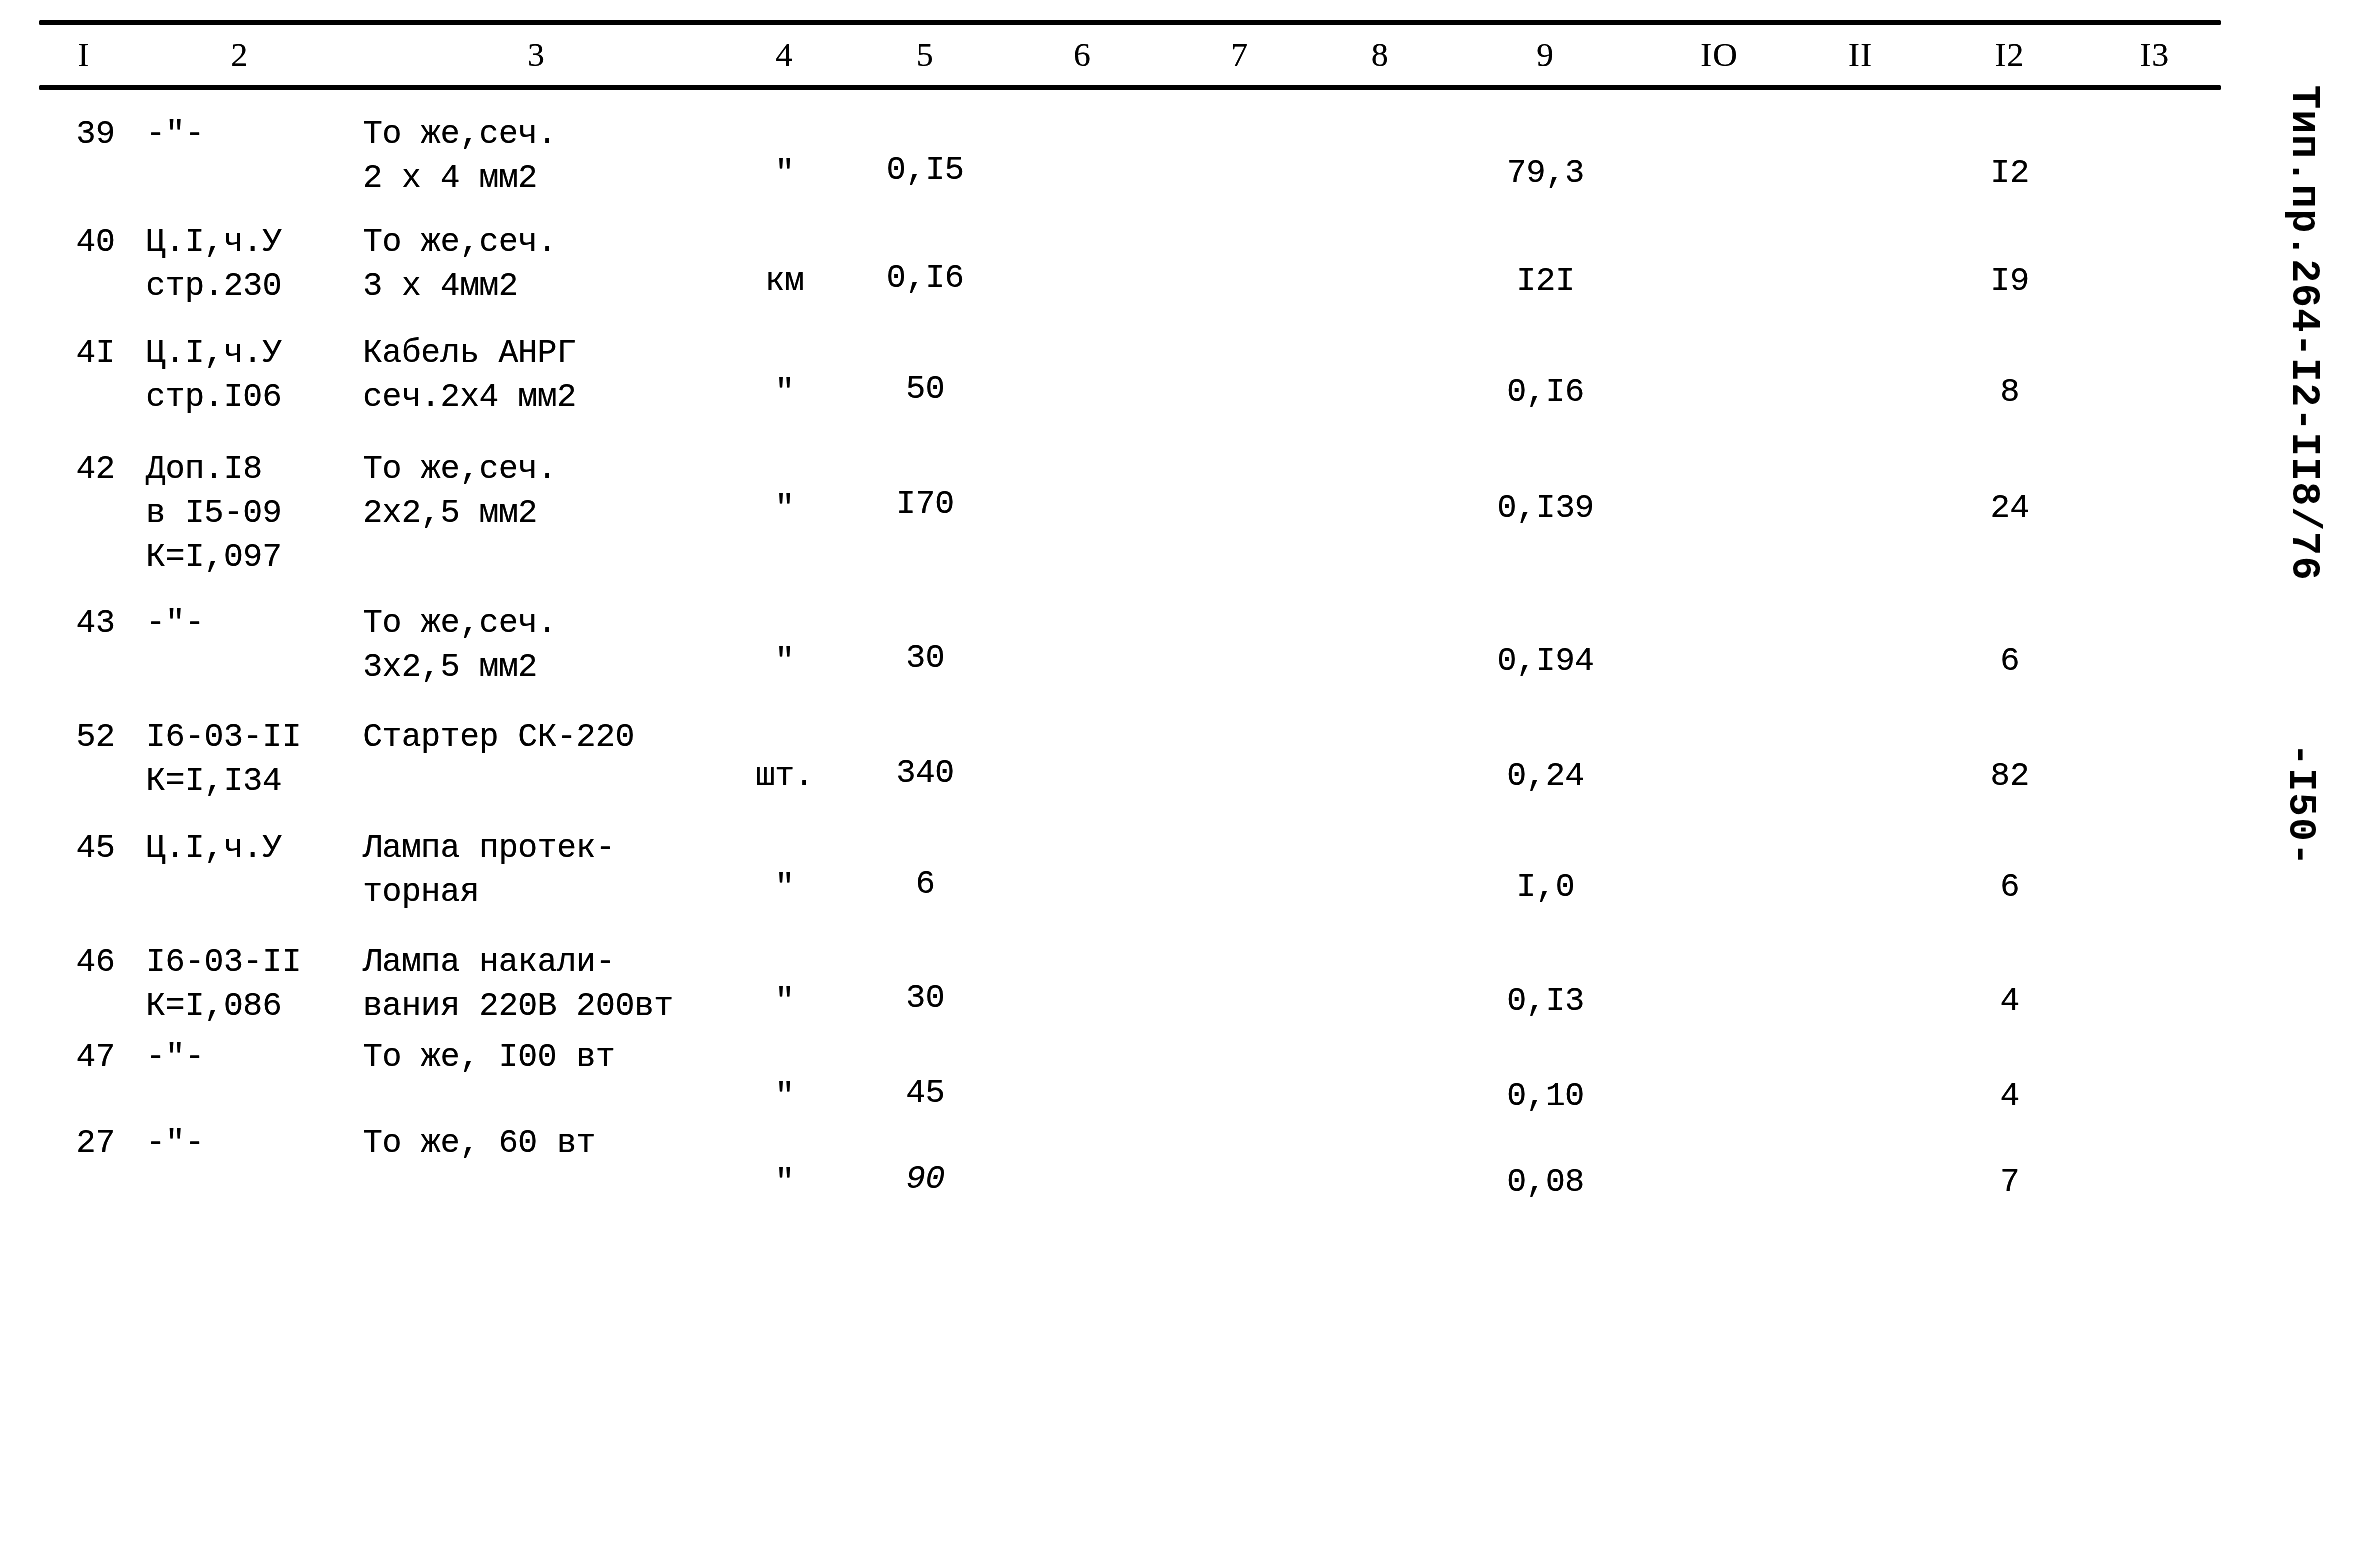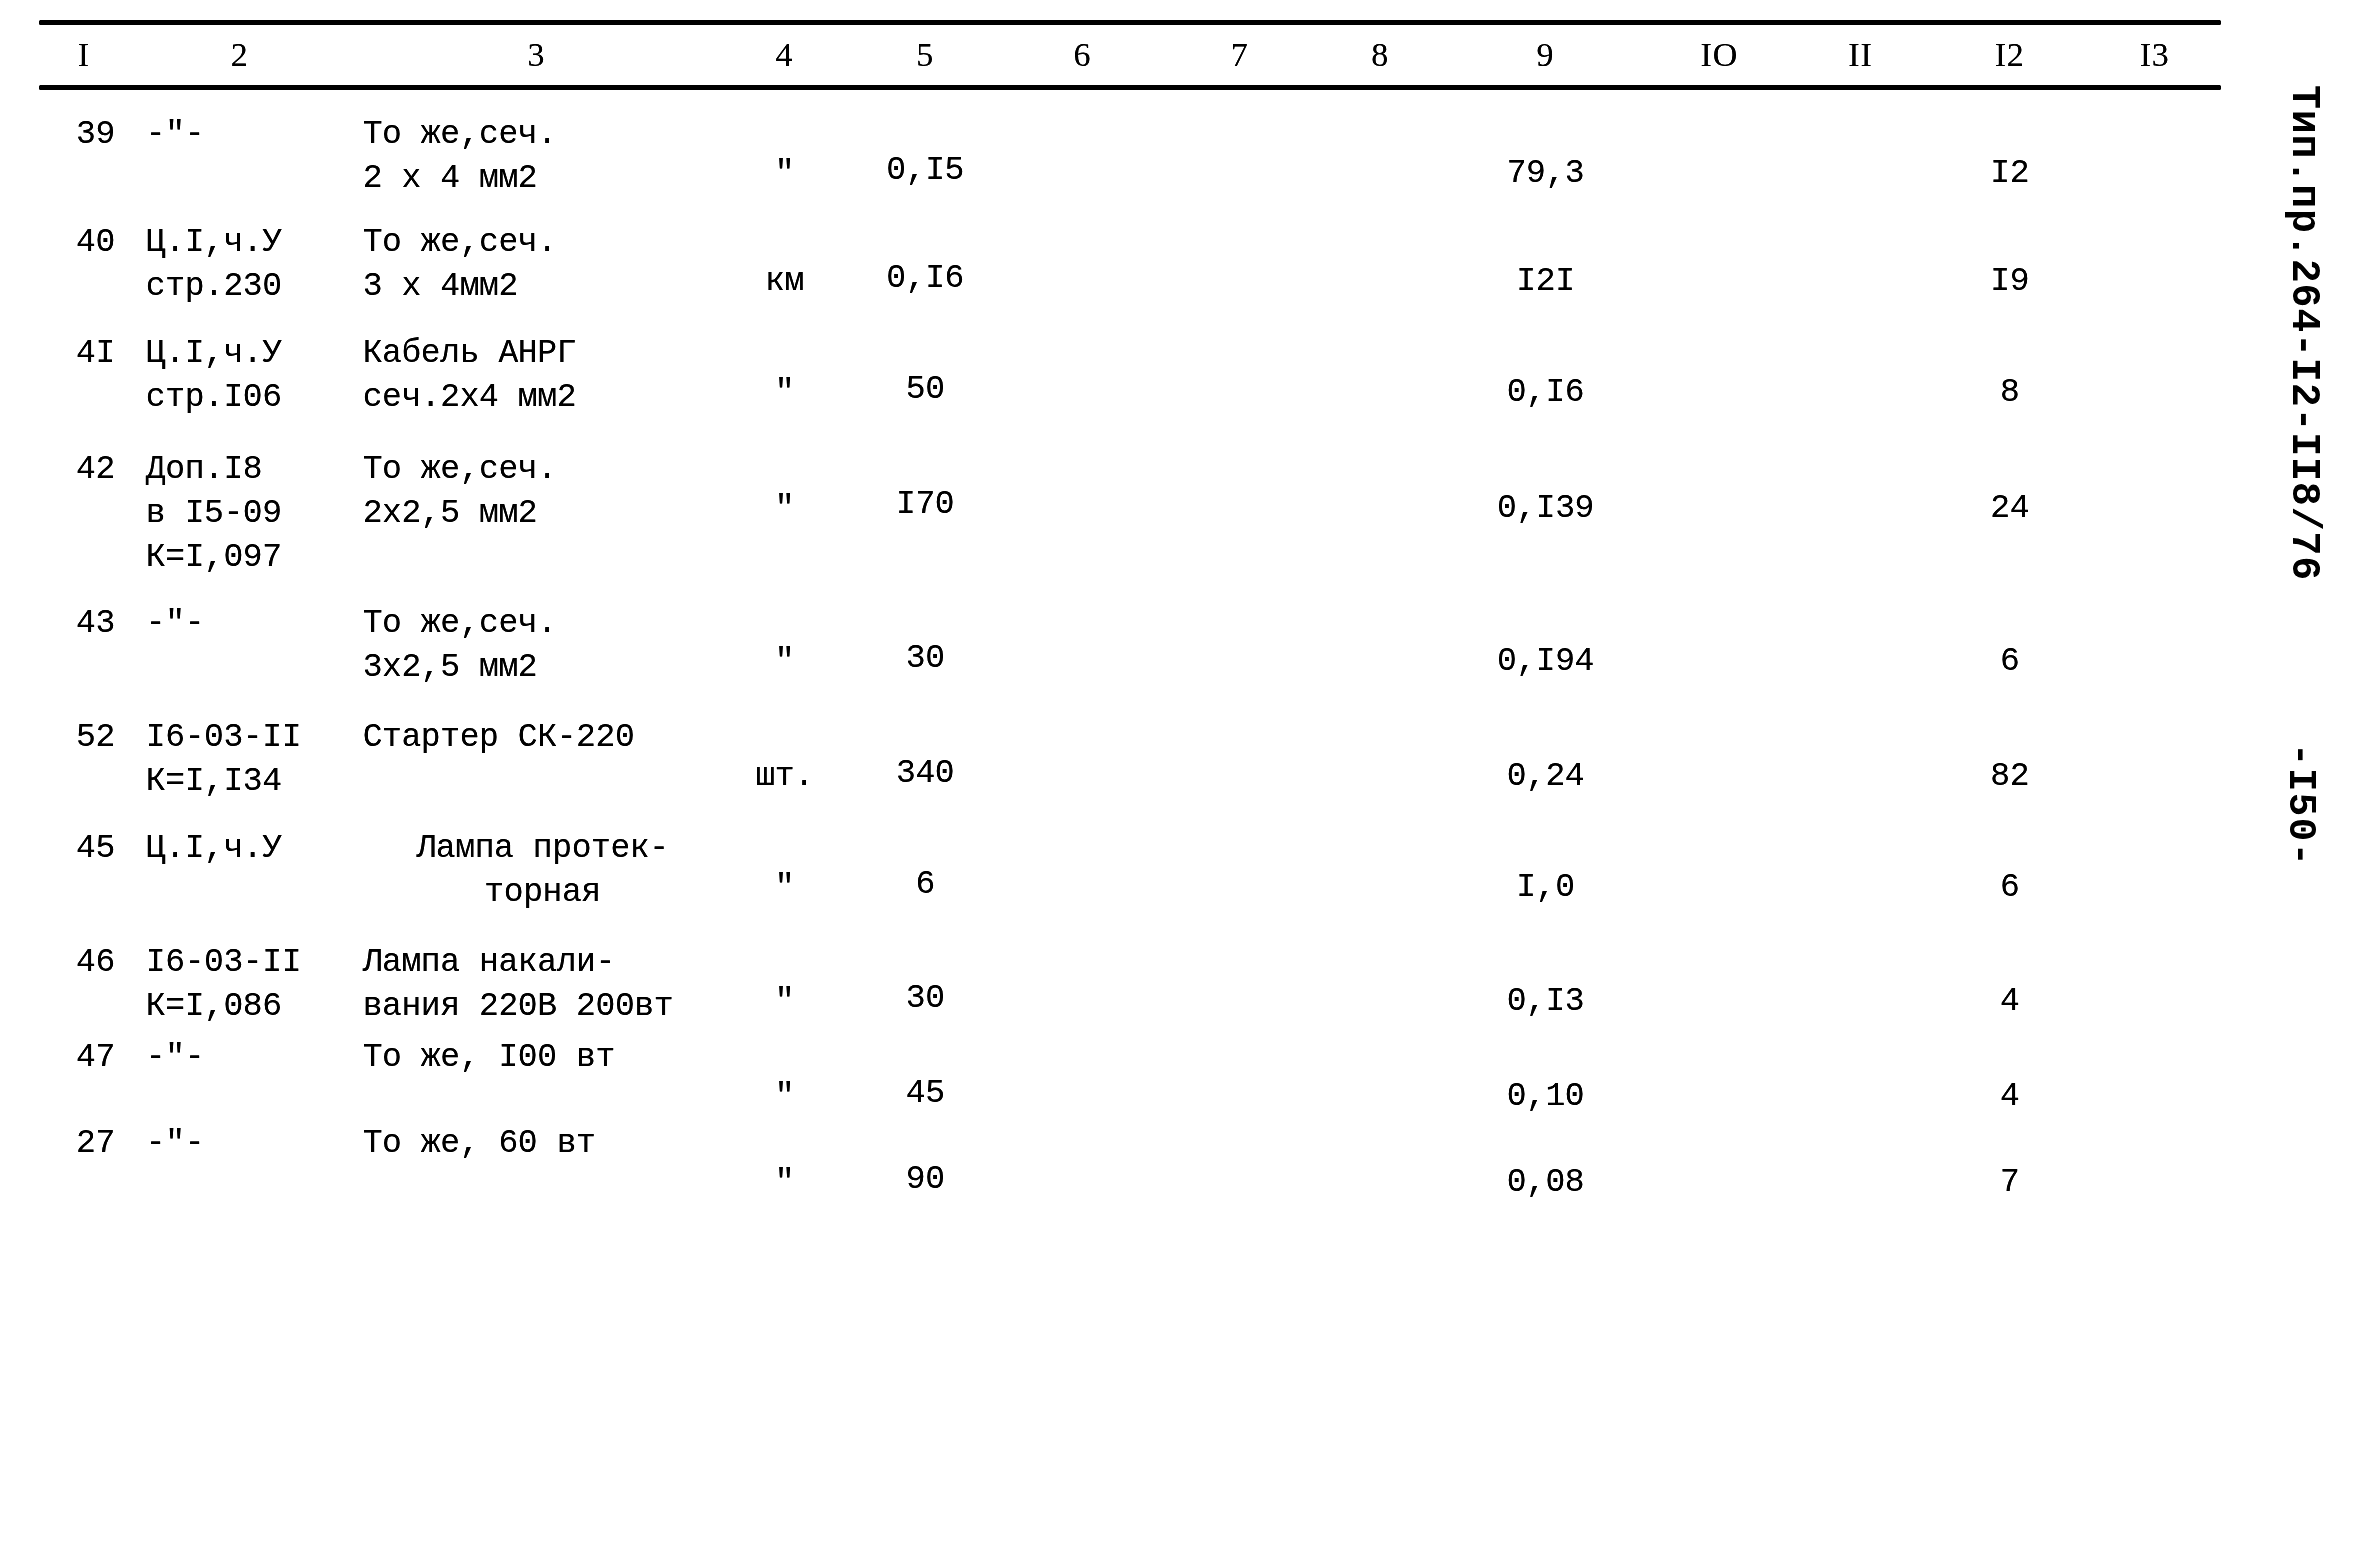--- a/index.html
+++ b/index.html
@@ -288,21 +288,21 @@
             <td class="bodyrow-cell val blank" style="padding-top: 26px;"></td>
             <td class="bodyrow-cell val" style="padding-top: 65px;">0,24</td>
             <td class="bodyrow-cell val blank" style="padding-top: 26px;"></td>
             <td class="bodyrow-cell val blank" style="padding-top: 26px;"></td>
             <td class="bodyrow-cell val" style="padding-top: 65px; font-family: Liberation Mono, monospace;">82</td>
             <td class="bodyrow-cell val blank" style="padding-top: 26px;"></td>
           </tr>
           <tr class="bodyrow">
             <td class="bodyrow-cell num" style="padding-top: 23px;">45</td>
             <td class="bodyrow-cell ref" style="padding-top: 23px;">Ц.I,ч.У</td>
-            <td class="bodyrow-cell desc" style="padding-top: 23px; text-align: center;">Лампа протек-
+            <td class="bodyrow-cell desc" style="padding-top: 23px;">Лампа протек-
 торная</td>
             <td class="bodyrow-cell unit" style="padding-top: 62px;">"</td>
             <td class="bodyrow-cell val" style="padding-top: 59px;">6</td>
             <td class="bodyrow-cell val blank" style="padding-top: 23px;"></td>
             <td class="bodyrow-cell val blank" style="padding-top: 23px;"></td>
             <td class="bodyrow-cell val blank" style="padding-top: 23px;"></td>
             <td class="bodyrow-cell val" style="padding-top: 62px;">I,0</td>
             <td class="bodyrow-cell val blank" style="padding-top: 23px;"></td>
             <td class="bodyrow-cell val blank" style="padding-top: 23px;"></td>
             <td class="bodyrow-cell val" style="padding-top: 62px;">6</td>
@@ -338,21 +338,21 @@
             <td class="bodyrow-cell val blank" style="padding-top: 7.7px;"></td>
             <td class="bodyrow-cell val blank" style="padding-top: 7.7px;"></td>
             <td class="bodyrow-cell val" style="padding-top: 46px;">4</td>
             <td class="bodyrow-cell val blank" style="padding-top: 7.7px;"></td>
           </tr>
           <tr class="bodyrow">
             <td class="bodyrow-cell num" style="padding-top: 3.1px;">27</td>
             <td class="bodyrow-cell ref" style="padding-top: 3.1px;">-"-</td>
             <td class="bodyrow-cell desc" style="padding-top: 3.1px;">То же, 60 вт</td>
             <td class="bodyrow-cell unit" style="padding-top: 42px;">"</td>
-            <td class="bodyrow-cell val" style="padding-top: 39px;">90</td>
+            <td class="bodyrow-cell val" style="padding-top: 39px; font-style: italic;">90</td>
             <td class="bodyrow-cell val blank" style="padding-top: 3.1px;"></td>
             <td class="bodyrow-cell val blank" style="padding-top: 3.1px;"></td>
             <td class="bodyrow-cell val blank" style="padding-top: 3.1px;"></td>
             <td class="bodyrow-cell val" style="padding-top: 42px;">0,08</td>
             <td class="bodyrow-cell val blank" style="padding-top: 3.1px;"></td>
             <td class="bodyrow-cell val blank" style="padding-top: 3.1px;"></td>
             <td class="bodyrow-cell val" style="padding-top: 42px;">7</td>
             <td class="bodyrow-cell val blank" style="padding-top: 3.1px;"></td>
           </tr>
         </tbody>

